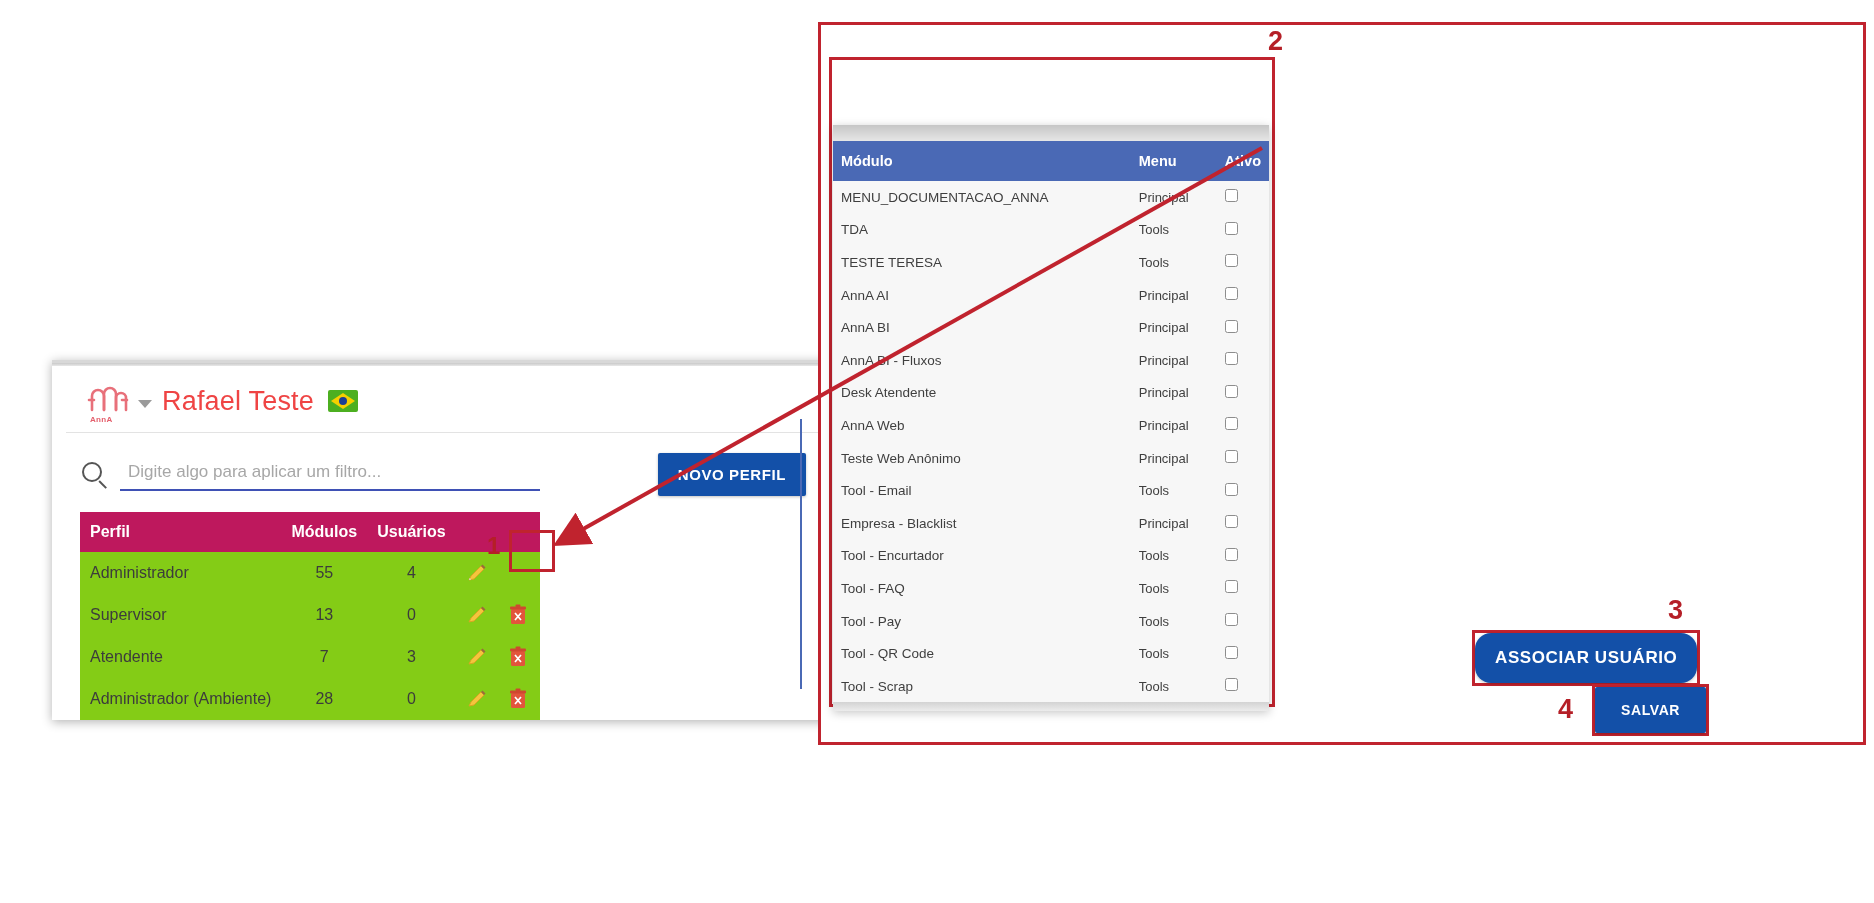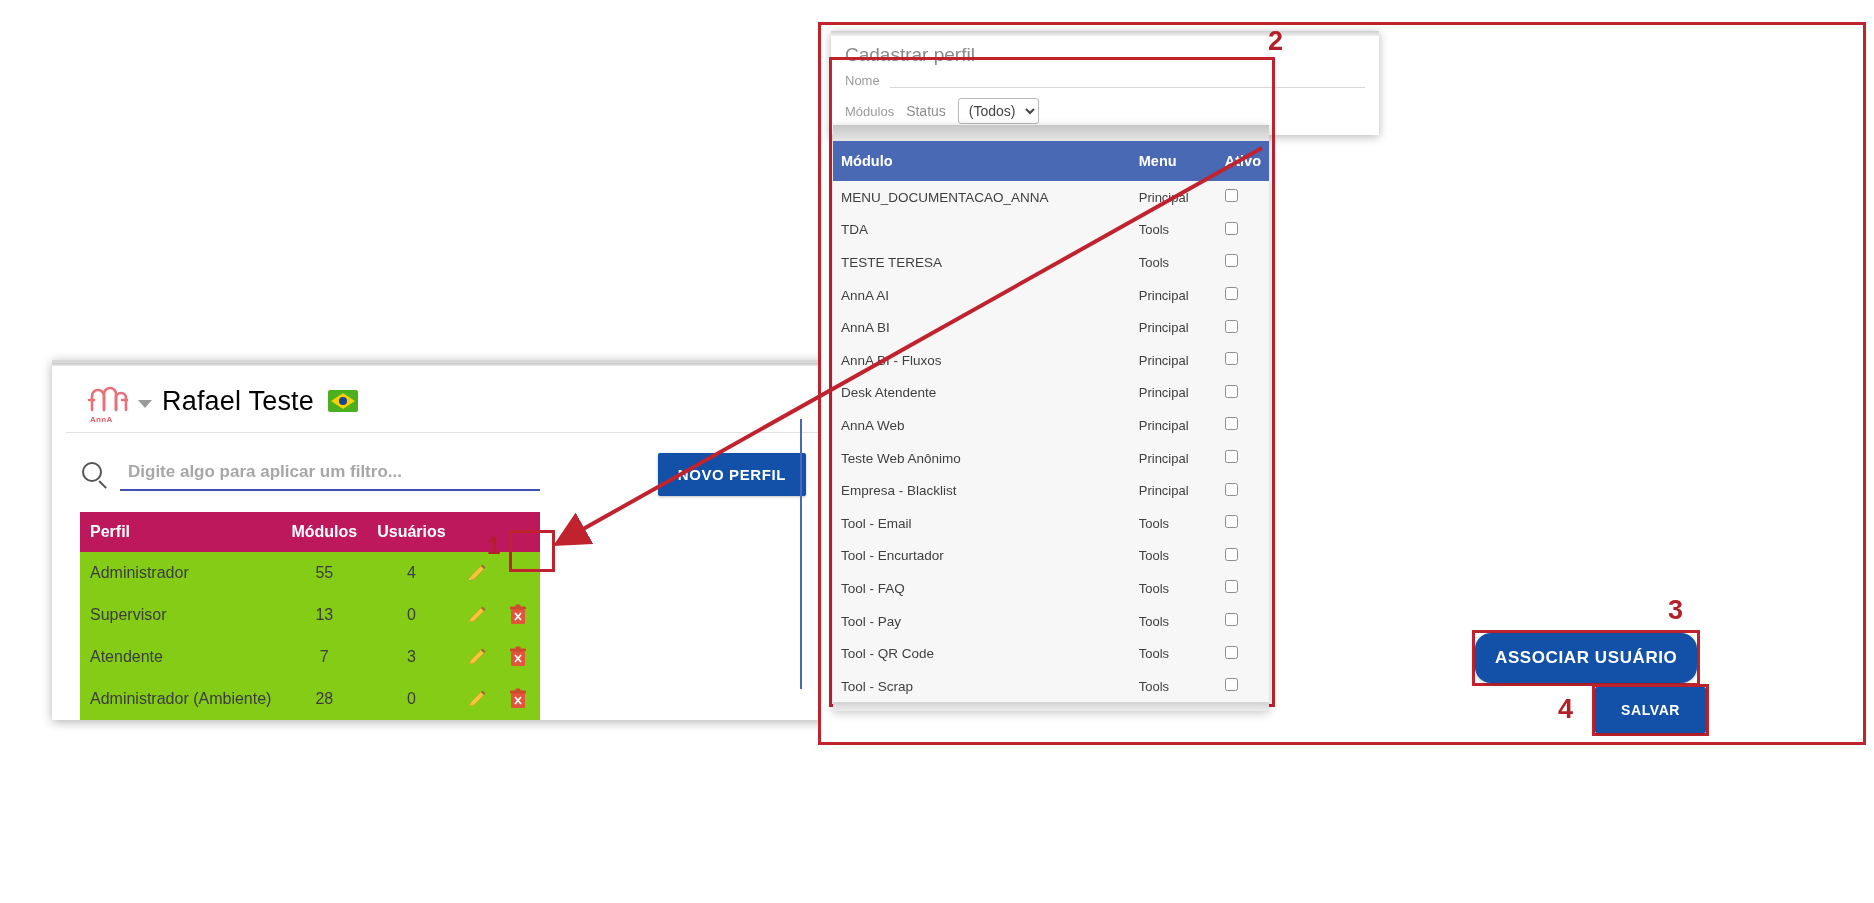--- a/index.html
+++ b/index.html
@@ -32,21 +32,21 @@
   .anna-logo { width: 44px; height: 42px; position: relative; flex: none; }
   .anna-logo .wordmark {
     position:absolute; left:4px; bottom:-2px;
     font-size: 8px; color:#e4606d; font-weight:700;
     letter-spacing:.3px;
   }
   .caret-down {
     width:0;height:0;border-left:7px solid transparent;border-right:7px solid transparent;
     border-top:8px solid #9a9a9a; margin: 6px 4px 0 2px;
   }
-  .profile-name { font-size: 27px; color:#000000; font-weight: 400; letter-spacing:.2px; }
+  .profile-name { font-size: 27px; color:#ef4444; font-weight: 400; letter-spacing:.2px; }
   .flag-br {
     width: 30px; height: 22px; margin-left: 8px; position: relative;
     background: #4caf20; border-radius: 2px; flex:none;
   }
   .flag-br .lozenge {
     position:absolute; left:3px; top:3px; width:24px; height:16px;
     background:#f5d000; clip-path: polygon(50% 0, 100% 50%, 50% 100%, 0 50%);
   }
   .flag-br .globe {
     position:absolute; left:11px; top:7px; width:8px;height:8px;border-radius:50%;
@@ -63,21 +63,20 @@
   }
   .search-icon .handle {
     position:absolute; left:19px; top:20px; width:10px; height:2.4px;
     background:#555; transform: rotate(45deg); transform-origin:left center;
   }
   .filter-input {
     flex: 1; border:none; border-bottom: 2px solid #3f51b5;
     font-size: 17px; color:#9a9a9a; padding: 4px 2px 7px 8px;
     background: transparent; outline: none; max-width: 420px;
     font-family: "Liberation Sans", sans-serif;
-    font-weight: bold;
   }
   .filter-input::placeholder { color:#a7a7a7; }
   .btn-primary {
     background:#1350a8; color:#fff; border:none; cursor:pointer;
     font-weight:700; font-size:15px; letter-spacing:.6px;
     padding: 13px 20px; border-radius:2px;
     font-family:"Liberation Sans", sans-serif;
     box-shadow: 0 1px 3px rgba(0,0,0,.25);
   }
   #novo-perfil-btn { margin-left:auto; margin-right: 22px; }
@@ -311,37 +310,20 @@
     </table>
 
     <div class="card-divider"></div>
   </div>
 
   <div class="red-box" style="left:509px; top:530px; width:46px; height:42px;"></div>
   <div class="callout" style="left:487px; top:532px; font-size:24px;">1</div>
 
   <div id="right-outline">
 
-    <div id="dialog">
-      <div class="dlg-strip"></div>
-      <div class="dlg-title">Cadastrar perfil</div>
-      <div class="dlg-form">
-        <div class="frow">
-          <span class="flabel">Nome</span>
-          <input class="nome-field" type="text" style="">
-        </div>
-        <div class="frow2">
-          <span class="flabel">Módulos</span>
-          <span class="status-label">Status</span>
-          <select class="status-select">
-            <option>(Todos)</option>
-          </select>
-        </div>
-      </div>
-    </div>
 
     <div id="modules-outline"></div>
 
     <div id="modules-panel">
       <div class="scroll-strip"></div>
       <table class="mtable">
         <thead>
           <tr>
             <th>Módulo</th>
             <th class="menu">Menu</th>
@@ -388,27 +370,27 @@
               <td>AnnA Web</td>
               <td class="menu">Principal</td>
               <td class="ativo"><span class="cbox"></span></td>
             </tr>
             <tr>
               <td>Teste Web Anônimo</td>
               <td class="menu">Principal</td>
               <td class="ativo"><span class="cbox"></span></td>
             </tr>
             <tr>
+              <td>Tool - Email</td>
+              <td class="menu">Tools</td>
+              <td class="ativo"><span class="cbox"></span></td>
+            </tr>
+            <tr>
               <td>Empresa - Blacklist</td>
               <td class="menu">Principal</td>
-              <td class="ativo"><span class="cbox"></span></td>
-            </tr>
-            <tr>
-              <td>Tool - Email</td>
-              <td class="menu">Tools</td>
               <td class="ativo"><span class="cbox"></span></td>
             </tr>
             <tr>
               <td>Tool - Encurtador</td>
               <td class="menu">Tools</td>
               <td class="ativo"><span class="cbox"></span></td>
             </tr>
             <tr>
               <td>Tool - FAQ</td>
               <td class="menu">Tools</td>

